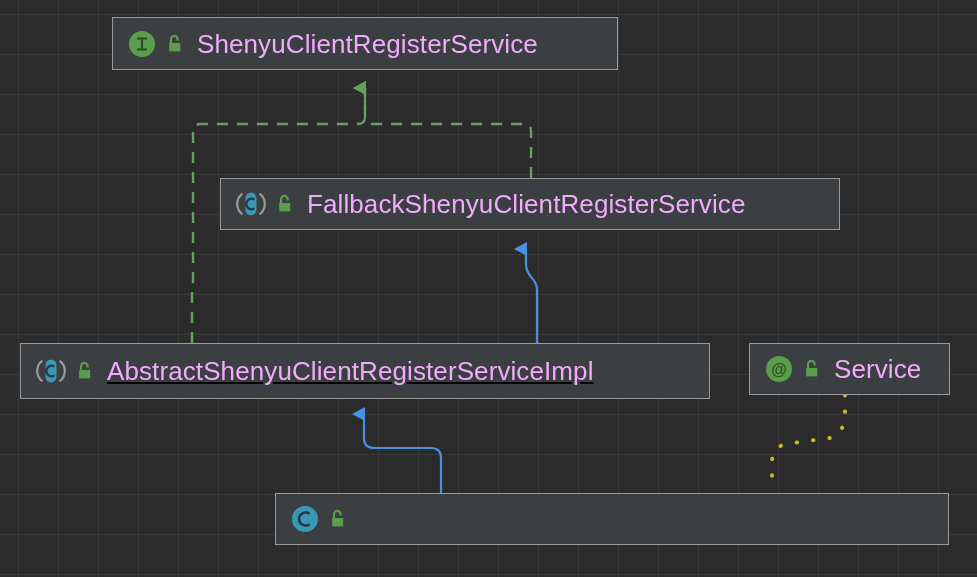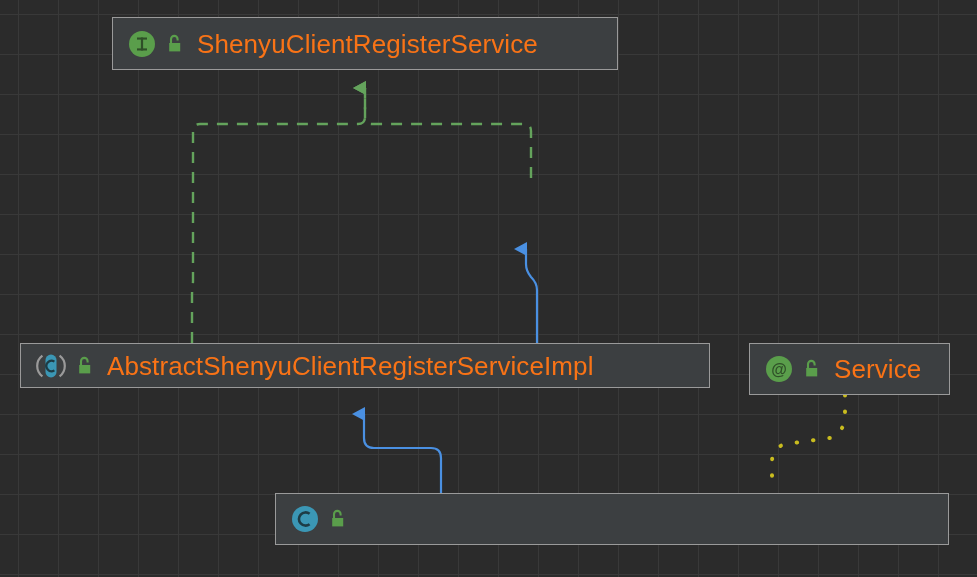--- a/index.html
+++ b/index.html
@@ -32,21 +32,21 @@
     position: absolute;
     box-sizing: border-box;
     background: #3c3f41;
     border: 1px solid #9a9a9a;
     display: flex;
     align-items: center;
     padding: 0 14px;
     white-space: nowrap;
   }
   .node-label {
-    color: #f97316;
+    color: #f0abfc;
     font-size: 26px;
     line-height: 1;
     margin-left: 12px;
     letter-spacing: 0.1px;
   }
   .icon-stack {
     display: flex;
     align-items: center;
     flex: 0 0 auto;
   }
@@ -93,22 +93,37 @@
         </g>
       </svg>
       <svg class="lock-icon" width="20" height="22" viewBox="0 0 20 22">
         <path d="M6,10 L6,6.2 A3.3,3.3 0 0 1 12.6,6.2 L12.6,7.6" fill="none" stroke="#5a9e4b" stroke-width="2.1"></path>
         <rect x="4.2" y="10" width="11" height="8.4" fill="#5a9e4b"></rect>
       </svg>
     </span>
     <span class="node-label">ShenyuClientRegisterService</span>
   </div>
 
+  <div class="node" style="left:220px; top:178px; width:620px; height:52px;">
+    <span class="icon-stack">
+      <svg class="type-icon" width="32" height="30" viewBox="0 0 32 30">
+        <path d="M7.4,4.6 A13,13 0 0 0 7.4,25.4" fill="none" stroke="#9a9a9a" stroke-width="2.2"></path>
+        <path d="M24.6,4.6 A13,13 0 0 1 24.6,25.4" fill="none" stroke="#9a9a9a" stroke-width="2.2"></path>
+        <rect x="10.5" y="3.6" width="11" height="22.8" rx="5.5" fill="#3b97b5"></rect>
+        <path d="M19.4,10.6 A5.2,5.2 0 1 0 19.4,19.4" fill="none" stroke="#1d3c46" stroke-width="2.3"></path>
+      </svg>
+      <svg class="lock-icon" width="20" height="22" viewBox="0 0 20 22">
+        <path d="M6,10 L6,6.2 A3.3,3.3 0 0 1 12.6,6.2 L12.6,7.6" fill="none" stroke="#5a9e4b" stroke-width="2.1"></path>
+        <rect x="4.2" y="10" width="11" height="8.4" fill="#5a9e4b"></rect>
+      </svg>
+    </span>
+    <span class="node-label">FallbackShenyuClientRegisterService</span>
+  </div>
 
-  <div class="node" style="left:20px; top:343px; width:690px; height:45px;">
+  <div class="node" style="left:20px; top:343px; width:690px; height:56px;text-decoration:underline;">
     <span class="icon-stack">
       <svg class="type-icon" width="32" height="30" viewBox="0 0 32 30">
         <path d="M7.4,4.6 A13,13 0 0 0 7.4,25.4" fill="none" stroke="#9a9a9a" stroke-width="2.2"></path>
         <path d="M24.6,4.6 A13,13 0 0 1 24.6,25.4" fill="none" stroke="#9a9a9a" stroke-width="2.2"></path>
         <rect x="10.5" y="3.6" width="11" height="22.8" rx="5.5" fill="#3b97b5"></rect>
         <path d="M19.4,10.6 A5.2,5.2 0 1 0 19.4,19.4" fill="none" stroke="#1d3c46" stroke-width="2.3"></path>
       </svg>
       <svg class="lock-icon" width="20" height="22" viewBox="0 0 20 22">
         <path d="M6,10 L6,6.2 A3.3,3.3 0 0 1 12.6,6.2 L12.6,7.6" fill="none" stroke="#5a9e4b" stroke-width="2.1"></path>
         <rect x="4.2" y="10" width="11" height="8.4" fill="#5a9e4b"></rect>

